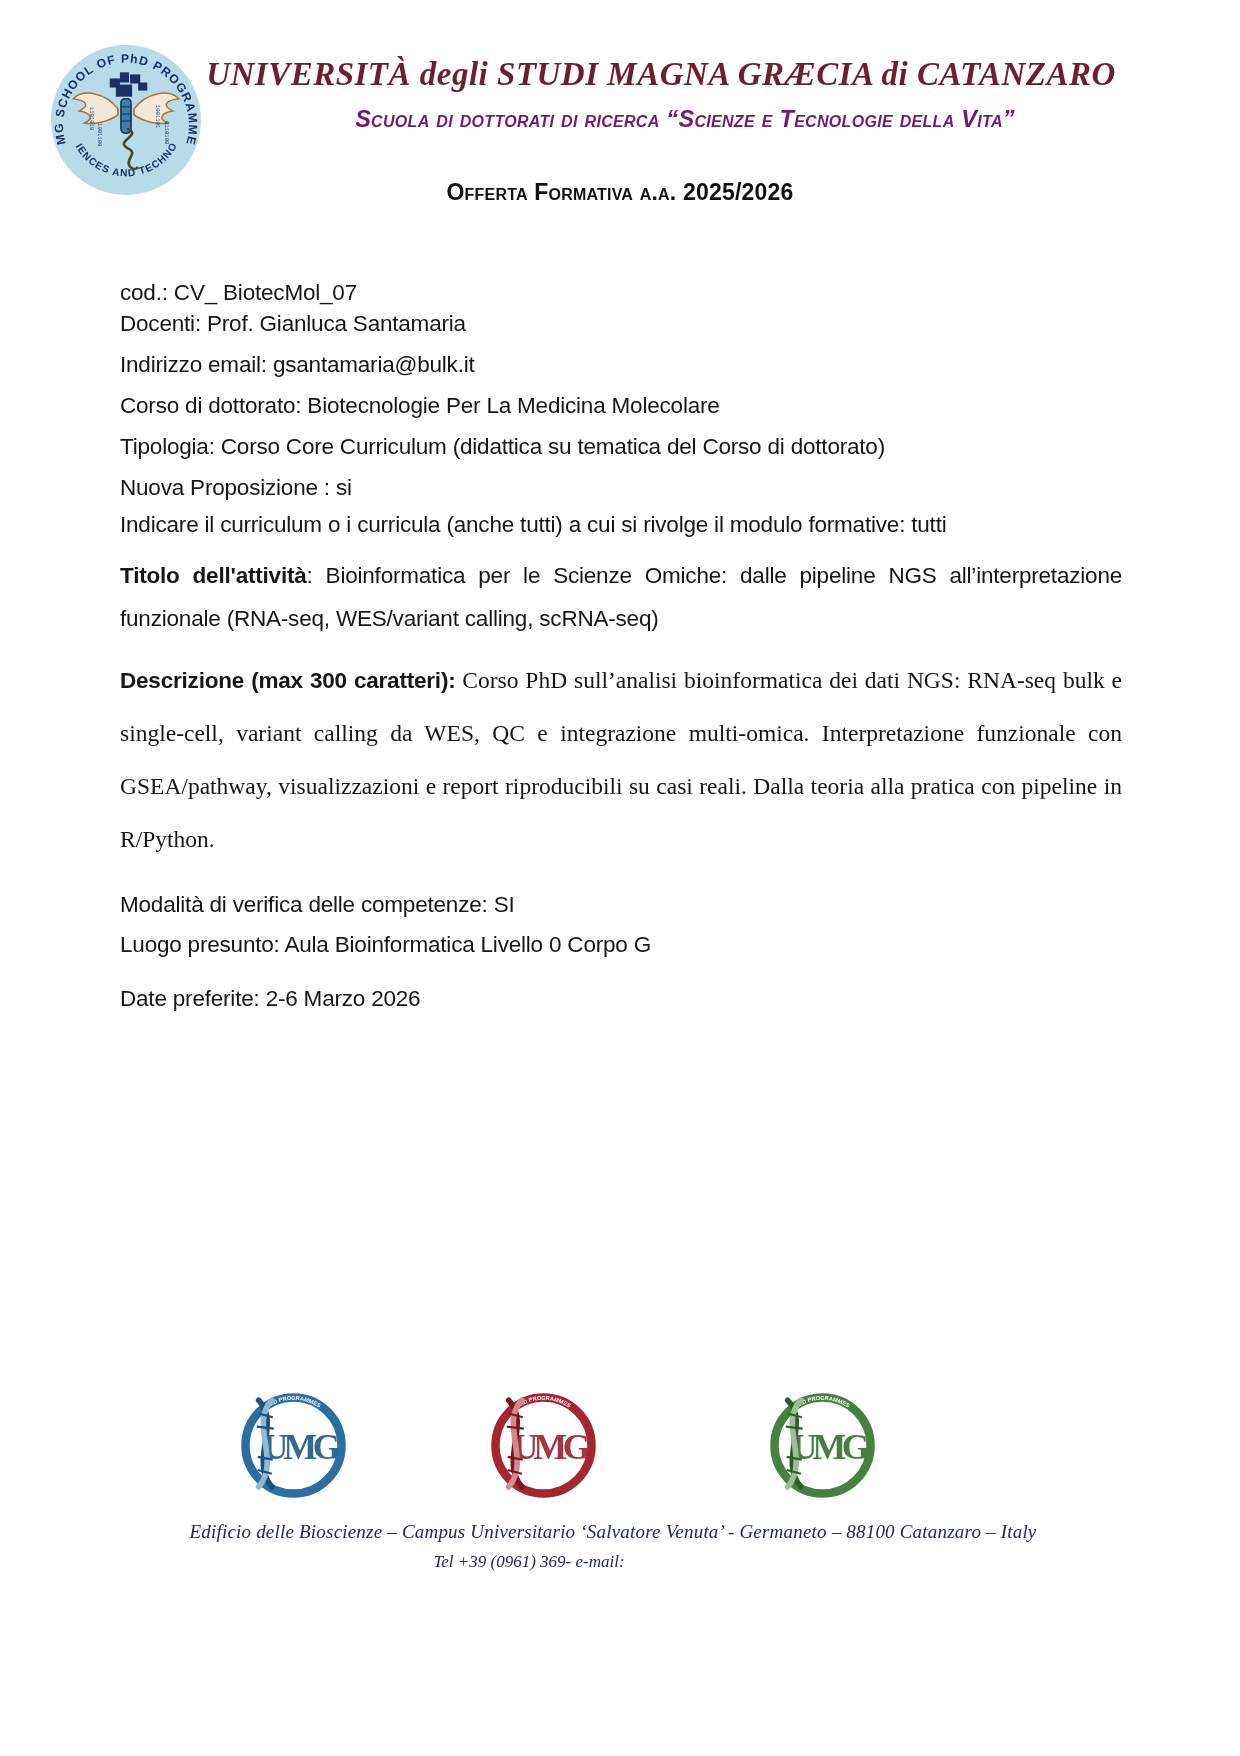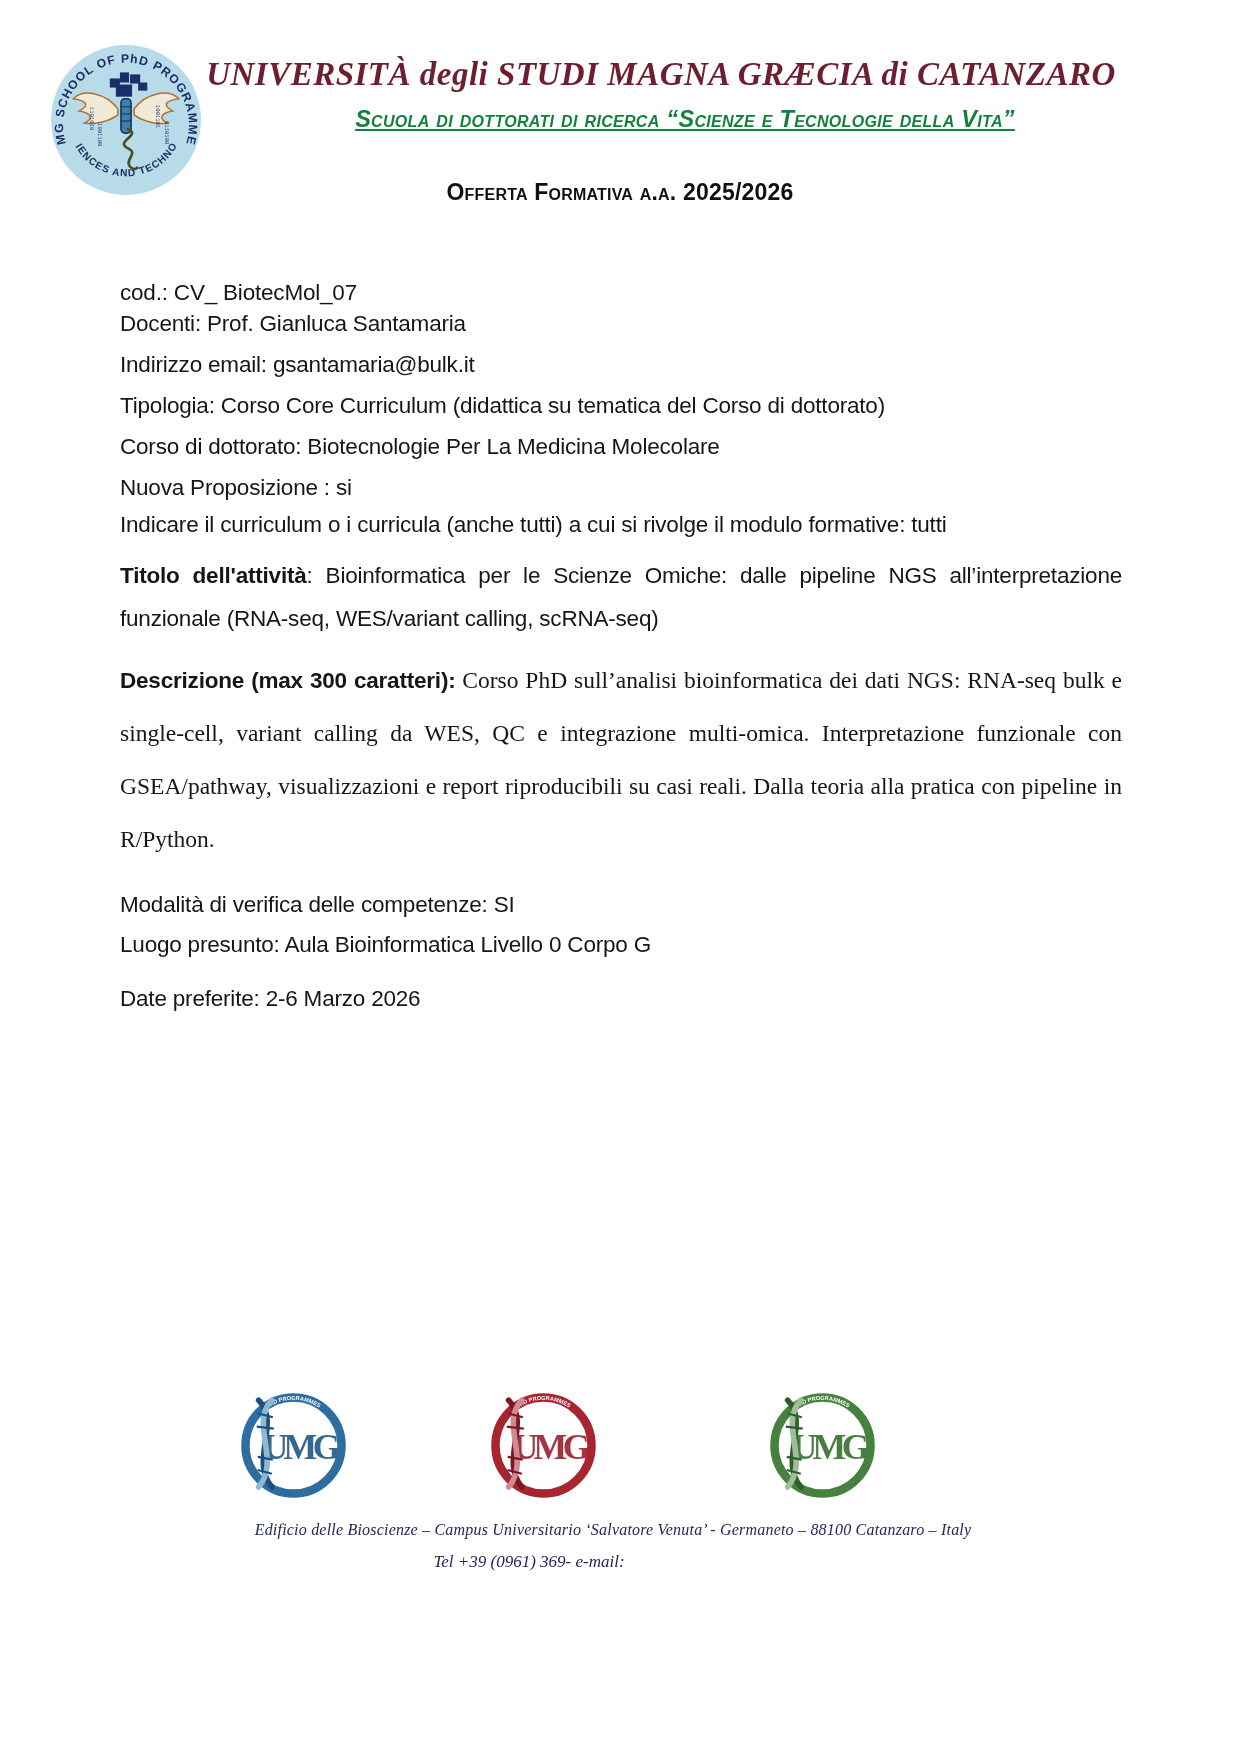--- a/index.html
+++ b/index.html
@@ -22,22 +22,21 @@
     color:#6E1E2E;
     font-style:italic;
   }
   .uni-subtitle{
     margin:13px 20px 0 150px;
     text-align:center;
     font-family:"Liberation Sans",sans-serif;
     font-style:italic;font-weight:bold;
     font-variant:small-caps;
     font-size:23.5px;letter-spacing:.3px;
-    color:#15803d;
-    text-decoration:underline;
+    color:#701a75;
   }
   .doc-heading{
     margin-top:46px;
     text-align:center;
     font-variant:small-caps;
     font-weight:bold;font-size:23px;letter-spacing:.2px;
     color:#101010;
   }
   
   .body{
@@ -75,21 +74,21 @@
   
   .umg-logo{position:absolute;width:113px;height:113px;top:1389px;}
   .umg-logo.blue{left:237px;}
   .umg-logo.red{left:487px;}
   .umg-logo.green{left:766px;}
   .footer-address{
     position:absolute;left:0;top:1521px;width:1240px;
     box-sizing:border-box;padding-right:54px;
     text-align:center;
     font-family:"Liberation Serif",serif;
-    font-style:italic;font-size:16px;letter-spacing:.2px;
+    font-style:italic;font-size:19px;letter-spacing:.2px;
     color:#23265F;
     padding-left:40px;
   }
   .footer-contact{
     position:absolute;left:0;top:1552px;width:1112px;
     box-sizing:border-box;padding-right:54px;
     text-align:center;
     font-family:"Liberation Serif",serif;
     font-style:italic;font-size:17px;
     color:#23265F;
@@ -146,22 +145,22 @@
 
   <h1 class="uni-title">UNIVERSITÀ degli STUDI MAGNA GRÆCIA di CATANZARO</h1>
   <h2 class="uni-subtitle">Scuola di dottorati di ricerca “Scienze e Tecnologie della Vita”</h2>
 
   <div class="doc-heading">Offerta Formativa a.a. 2025/2026</div>
 
   <main class="body">
     <p class="field f-cod"><b>cod.:</b><span class="val"> CV_ BiotecMol_07</span></p>
     <p class="field"><b>Docenti:</b><span class="val"> Prof. Gianluca Santamaria</span></p>
     <p class="field"><b>Indirizzo email:</b><span class="val"> gsantamaria@bulk.it</span></p>
+    <p class="field"><b>Corso di dottorato:</b><span class="val"> Biotecnologie Per La Medicina Molecolare</span></p>
     <p class="field"><b>Tipologia:</b><span class="val"> Corso Core Curriculum (didattica su tematica del Corso di dottorato)</span></p>
-    <p class="field"><b>Corso di dottorato:</b><span class="val"> Biotecnologie Per La Medicina Molecolare</span></p>
     <p class="field f-nuova"><b>Nuova Proposizione</b><span class="val"> : si</span></p>
     <p class="field f-curriculum"><b>Indicare il curriculum o i curricula (anche tutti) a cui si rivolge il modulo formative</b><span class="val">: tutti</span></p>
     <p class="para para-titolo"><b>Titolo dell'attività</b><span class="val">: Bioinformatica per le Scienze Omiche: dalle pipeline NGS all’interpretazione funzionale (RNA-seq, WES/variant calling, scRNA-seq)</span></p>
     <p class="para para-desc"><span class="lbl">Descrizione (max 300 caratteri):</span><span class="val">  Corso PhD sull’analisi bioinformatica dei dati NGS: RNA-seq bulk e single-cell, variant calling da WES, QC e integrazione multi-omica. Interpretazione funzionale con GSEA/pathway, visualizzazioni e report riproducibili su casi reali. Dalla teoria alla pratica con pipeline in R/Python.</span></p>
     <p class="field f-verifica"><b>Modalità di verifica delle competenze:</b><span class="val"> SI</span></p>
     <p class="field f-luogo"><b>Luogo presunto:</b><span class="val"> Aula Bioinformatica Livello 0 Corpo G</span></p>
     <p class="field f-date"><b>Date preferite:</b><span class="val"> 2-6 Marzo 2026</span></p>
   </main>
 
   <svg class="umg-logo blue" viewBox="0 0 120 120">

